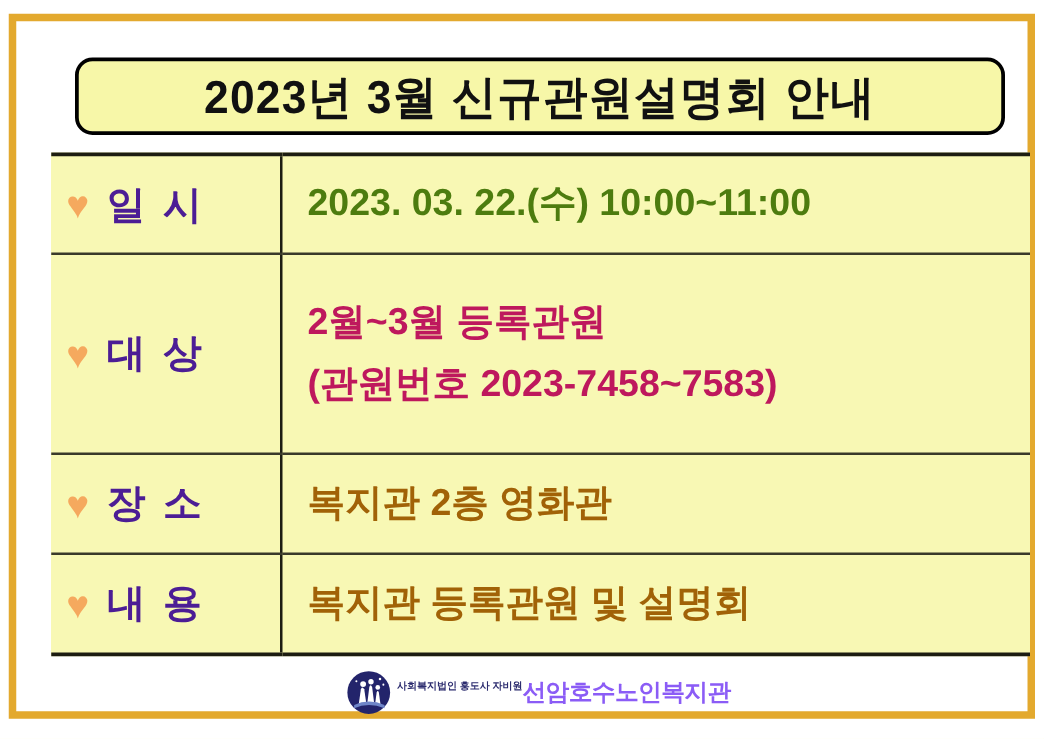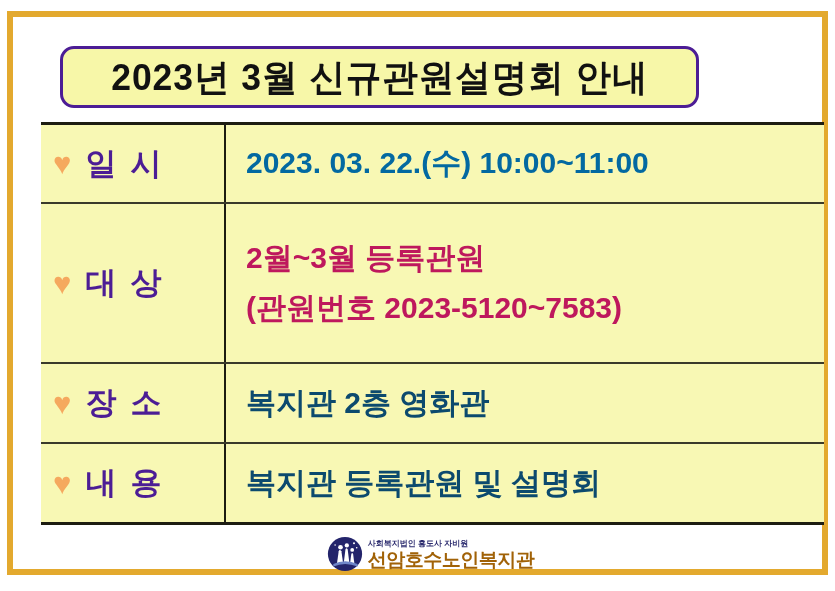--- a/index.html
+++ b/index.html
@@ -32,25 +32,25 @@
     box-sizing: border-box;
     border: 6px solid #e3a92e;
     background: #ffffff;
   }
 
   
   .title-box {
     position: absolute;
     left: 47px;
     top: 29px;
-    width: 639px;
+    width: 744px;
     height: 62px;
     box-sizing: border-box;
     background: #f7f7a8;
-    border: 3px solid #4c1d95;
+    border: 3px solid #000000;
     border-radius: 14px;
     display: flex;
     align-items: center;
     justify-content: center;
   }
   .title-text {
     font-size: 37px;
     font-weight: bold;
     color: #111111;
     letter-spacing: 1px;
@@ -109,23 +109,23 @@
   }
   .value-cell {
     padding-left: 20px !important;
   }
   .value-text {
     font-size: 30px;
     font-weight: bold;
     line-height: 1.35;
     white-space: nowrap;
   }
-  .value-text.red   { color: #0369a1; }
+  .value-text.red   { color: #4d7c0f; }
   .value-text.blue  { color: #be185d; }
-  .value-text.black { color: #0c4a6e; }
+  .value-text.black { color: #a16207; }
 
   .row-datetime td { height: 77px; }
   .row-target   td { height: 158px; }
   .row-place    td { height: 78px; }
   .row-content  td { height: 78px; }
 
   .value-line + .value-line { margin-top: 9px; }
 
   
   .footer {
@@ -142,36 +142,35 @@
     align-items: center;
   }
   .logo-mark {
     width: 36px;
     height: 36px;
     flex: 0 0 auto;
     margin-right: 5px;
   }
   .logo-texts {
     display: flex;
-    flex-direction: column;
     justify-content: center;
   }
   .org-sub {
     font-size: 8px;
     font-weight: bold;
     color: #2b2b6e;
     letter-spacing: 0px;
     line-height: 1;
     margin-bottom: 2px;
     white-space: nowrap;
   }
   .org-name {
     font-size: 19px;
     font-weight: bold;
-    color: #a16207;
+    color: #8b5cf6;
     letter-spacing: -0.5px;
     line-height: 1;
     white-space: nowrap;
   }
 </style>
 </head>
 <body>
 
 <div class="page">
 
@@ -197,21 +196,21 @@
 
         <tr class="row row-target">
           <td class="label-cell">
             <div class="label-inner">
               <span class="heart">♥</span>
               <span class="label-text">대상</span>
             </div>
           </td>
           <td class="value-cell">
             <div class="value-text blue value-line">2월~3월  등록관원</div>
-            <div class="value-text blue value-line">(관원번호  2023-5120~7583)</div>
+            <div class="value-text blue value-line">(관원번호  2023-7458~7583)</div>
           </td>
         </tr>
 
         <tr class="row row-place">
           <td class="label-cell">
             <div class="label-inner">
               <span class="heart">♥</span>
               <span class="label-text">장소</span>
             </div>
           </td>

